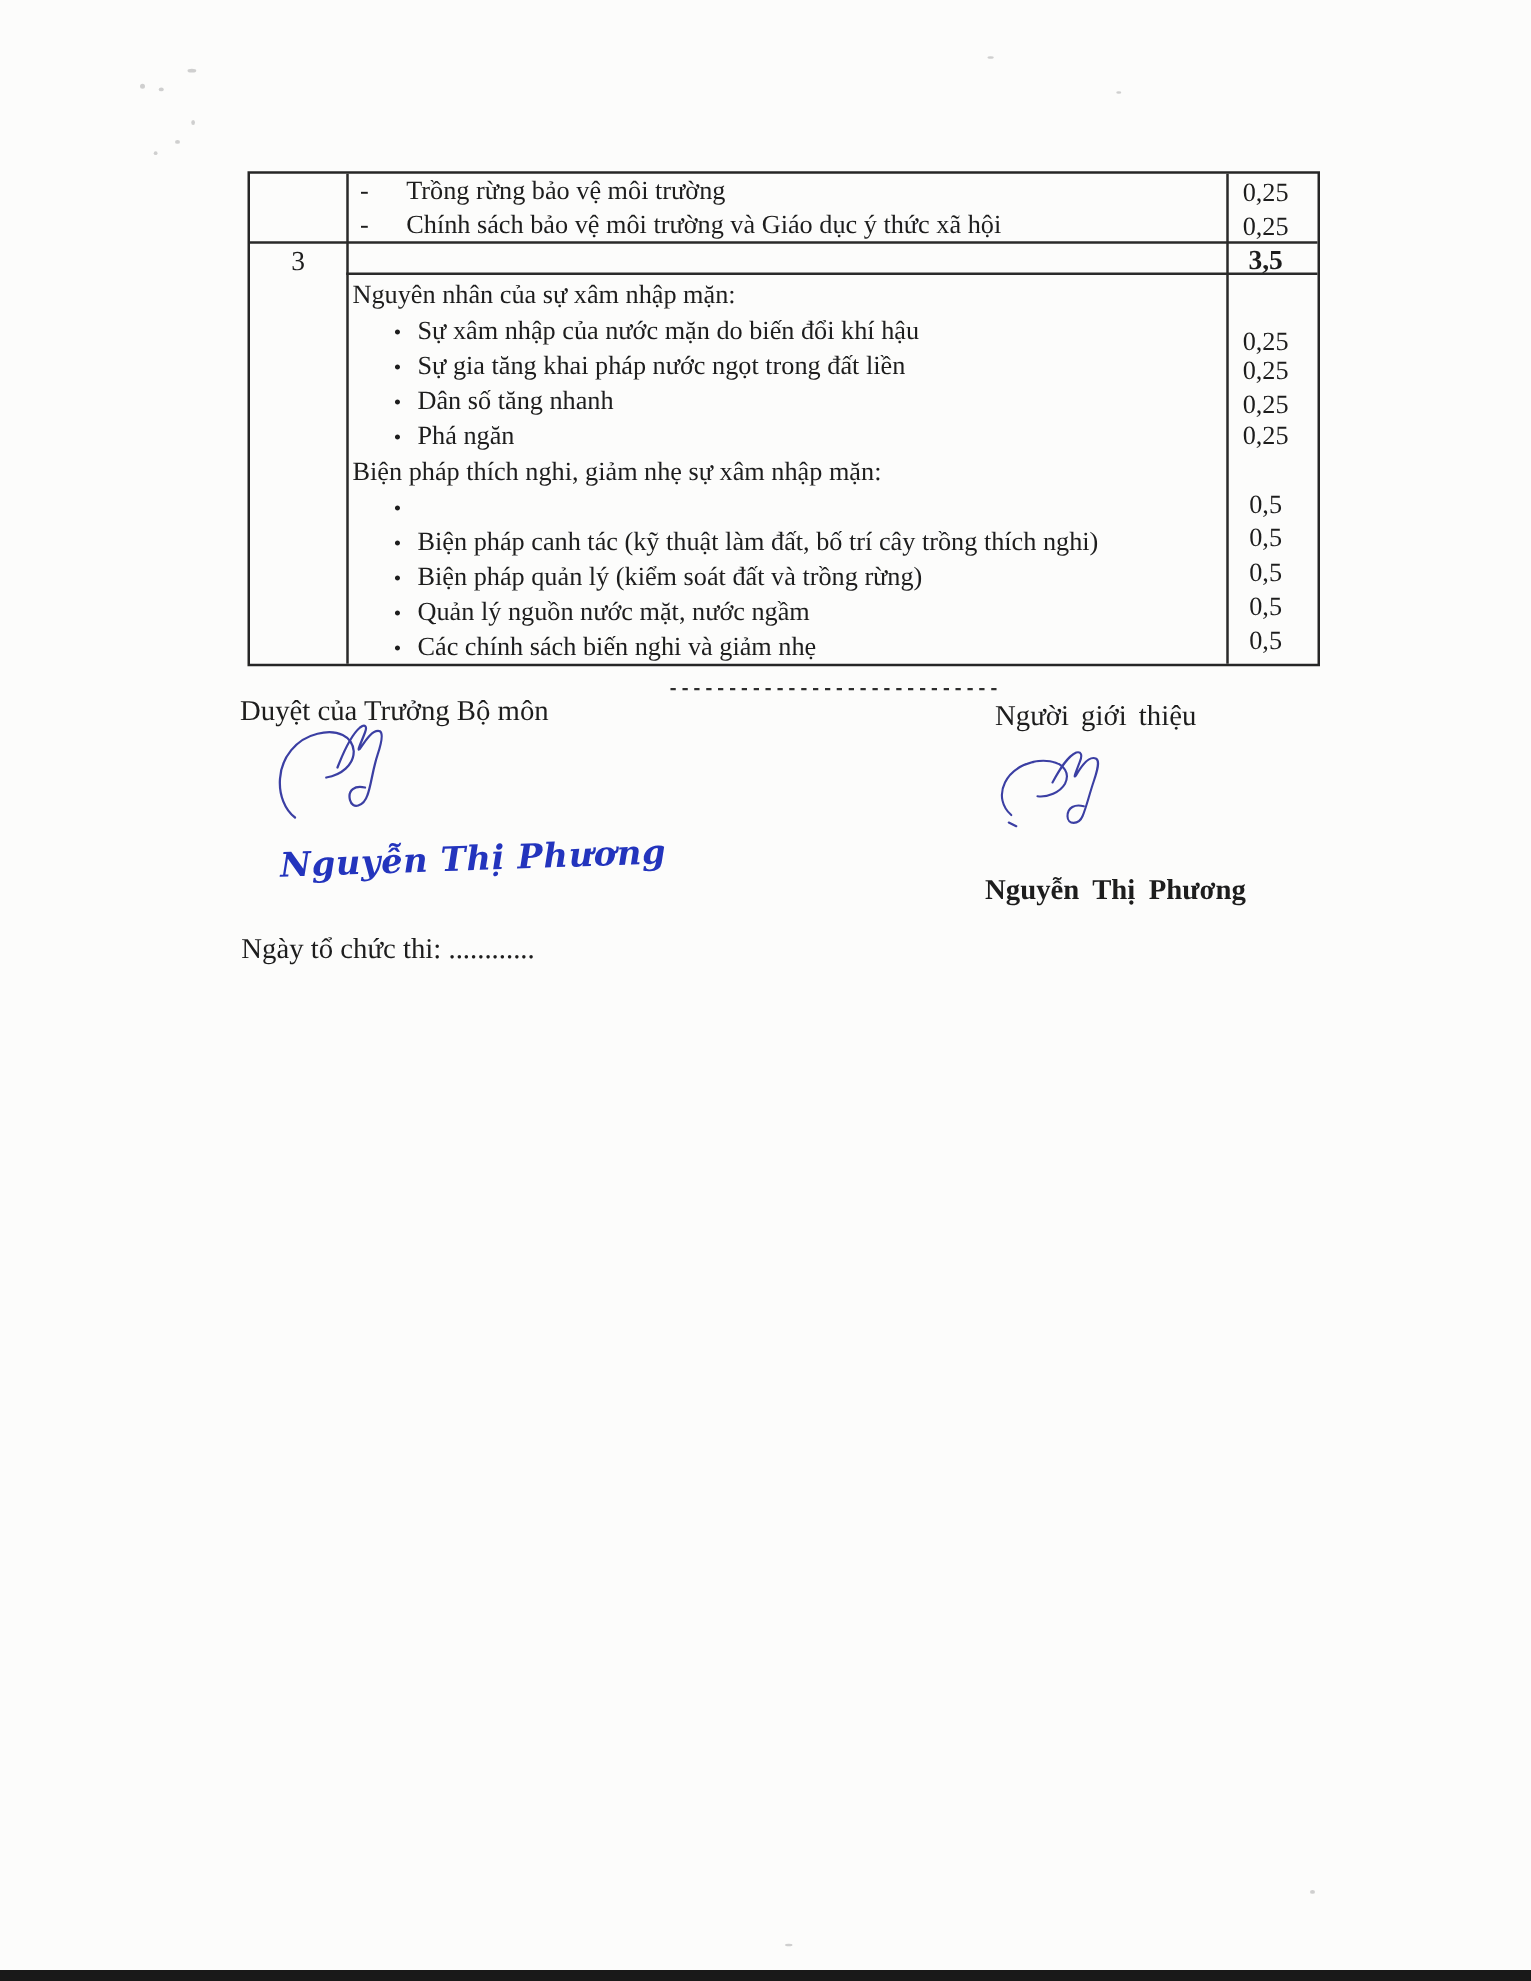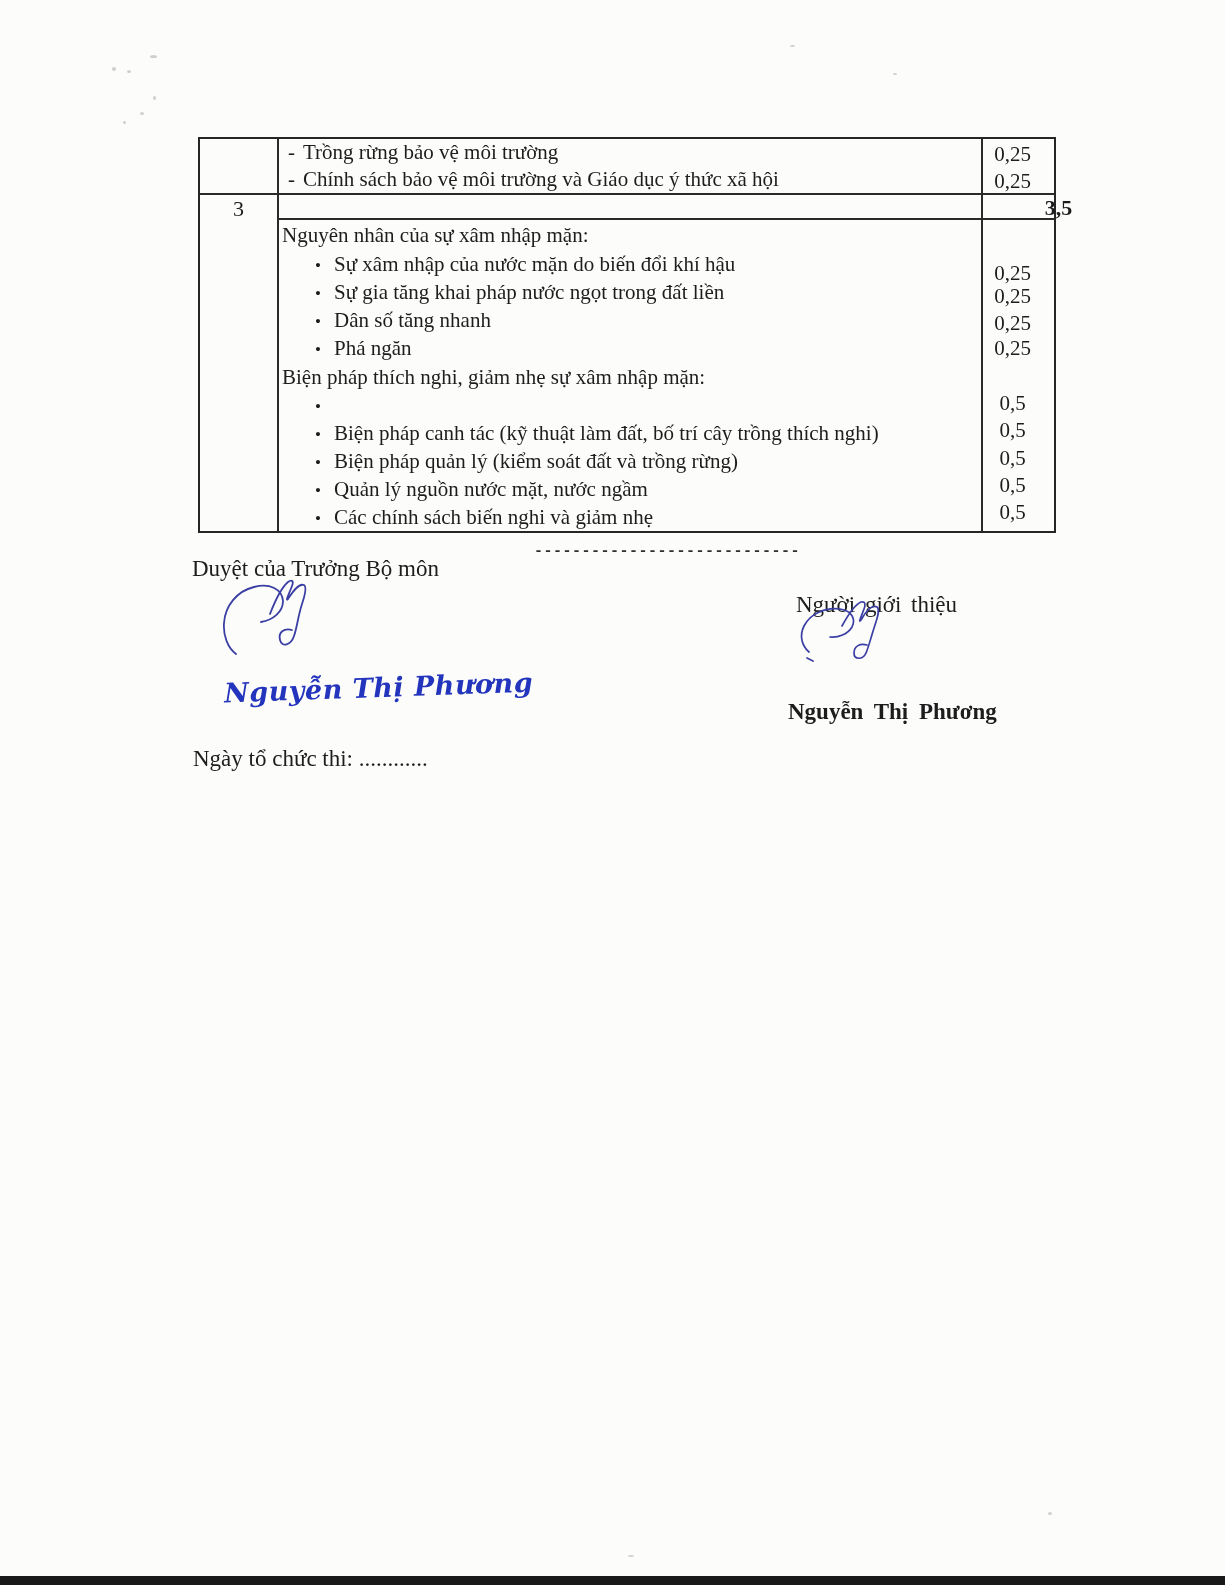--- a/index.html
+++ b/index.html
@@ -22,38 +22,38 @@
   }
   .vline,.hline{position:absolute;background:#2a2a2a;}
   .v1{left:77px;top:0;bottom:0;width:2px;}
   .v2{left:781px;top:0;bottom:0;width:2px;}
   .h-row{left:0;right:0;top:54px;height:2px;}
   .h-sub{left:77px;right:0;top:79px;height:2px;}
 
   .tline{position:absolute;left:79px;width:698px;height:26px;font-size:21px;line-height:25px;white-space:nowrap;}
   .tline .marker{position:absolute;top:0;}
   .dash-line .marker{left:9px;}
-  .dash-line .t{margin-left:24px;display:inline-block;}
+  .dash-line .t{margin-left:46px;display:inline-block;}
   .bullet-line .marker{left:36px;font-size:17px;top:1px;}
   .bullet-line .t{margin-left:55px;display:inline-block;}
   .heading{position:absolute;left:82px;width:698px;font-size:21px;line-height:25px;white-space:nowrap;}
 
   .qnum{position:absolute;left:0;top:57px;width:77px;text-align:center;font-size:22px;}
   .score{position:absolute;left:783px;width:59px;text-align:center;font-size:21px;line-height:24px;}
-  .score.total{font-weight:bold;font-size:22px;margin-left:46px;}
+  .score.total{font-weight:bold;font-size:22px;}
 
   
   .sep-dashes{
     position:absolute;left:534px;top:543px;width:210px;
     font-size:15px;letter-spacing:.5px;font-weight:bold;color:#2e2e2e;
     font-family:"Liberation Mono","DejaVu Sans Mono",monospace;white-space:nowrap;
   }
   .f-title{position:absolute;font-size:23px;white-space:nowrap;}
   .f-left{left:192px;top:556px;}
-  .f-right{left:796px;top:560px;word-spacing:4px;margin-top:32px;}
+  .f-right{left:796px;top:560px;word-spacing:4px;}
   .sig-svg{position:absolute;}
   .sig-left{left:220px;top:578px;}
   .sig-right{left:797px;top:600px;}
   .hand-name{
     position:absolute;left:224px;top:672px;
     font-family:"DejaVu Serif","Liberation Serif",serif;
     font-style:italic;font-weight:bold;font-size:27px;
     color:#2334bd;transform:rotate(-2deg);letter-spacing:.5px;white-space:nowrap;
   }
   .print-name{position:absolute;left:788px;top:699px;font-size:23px;font-weight:bold;word-spacing:5px;white-space:nowrap;}

